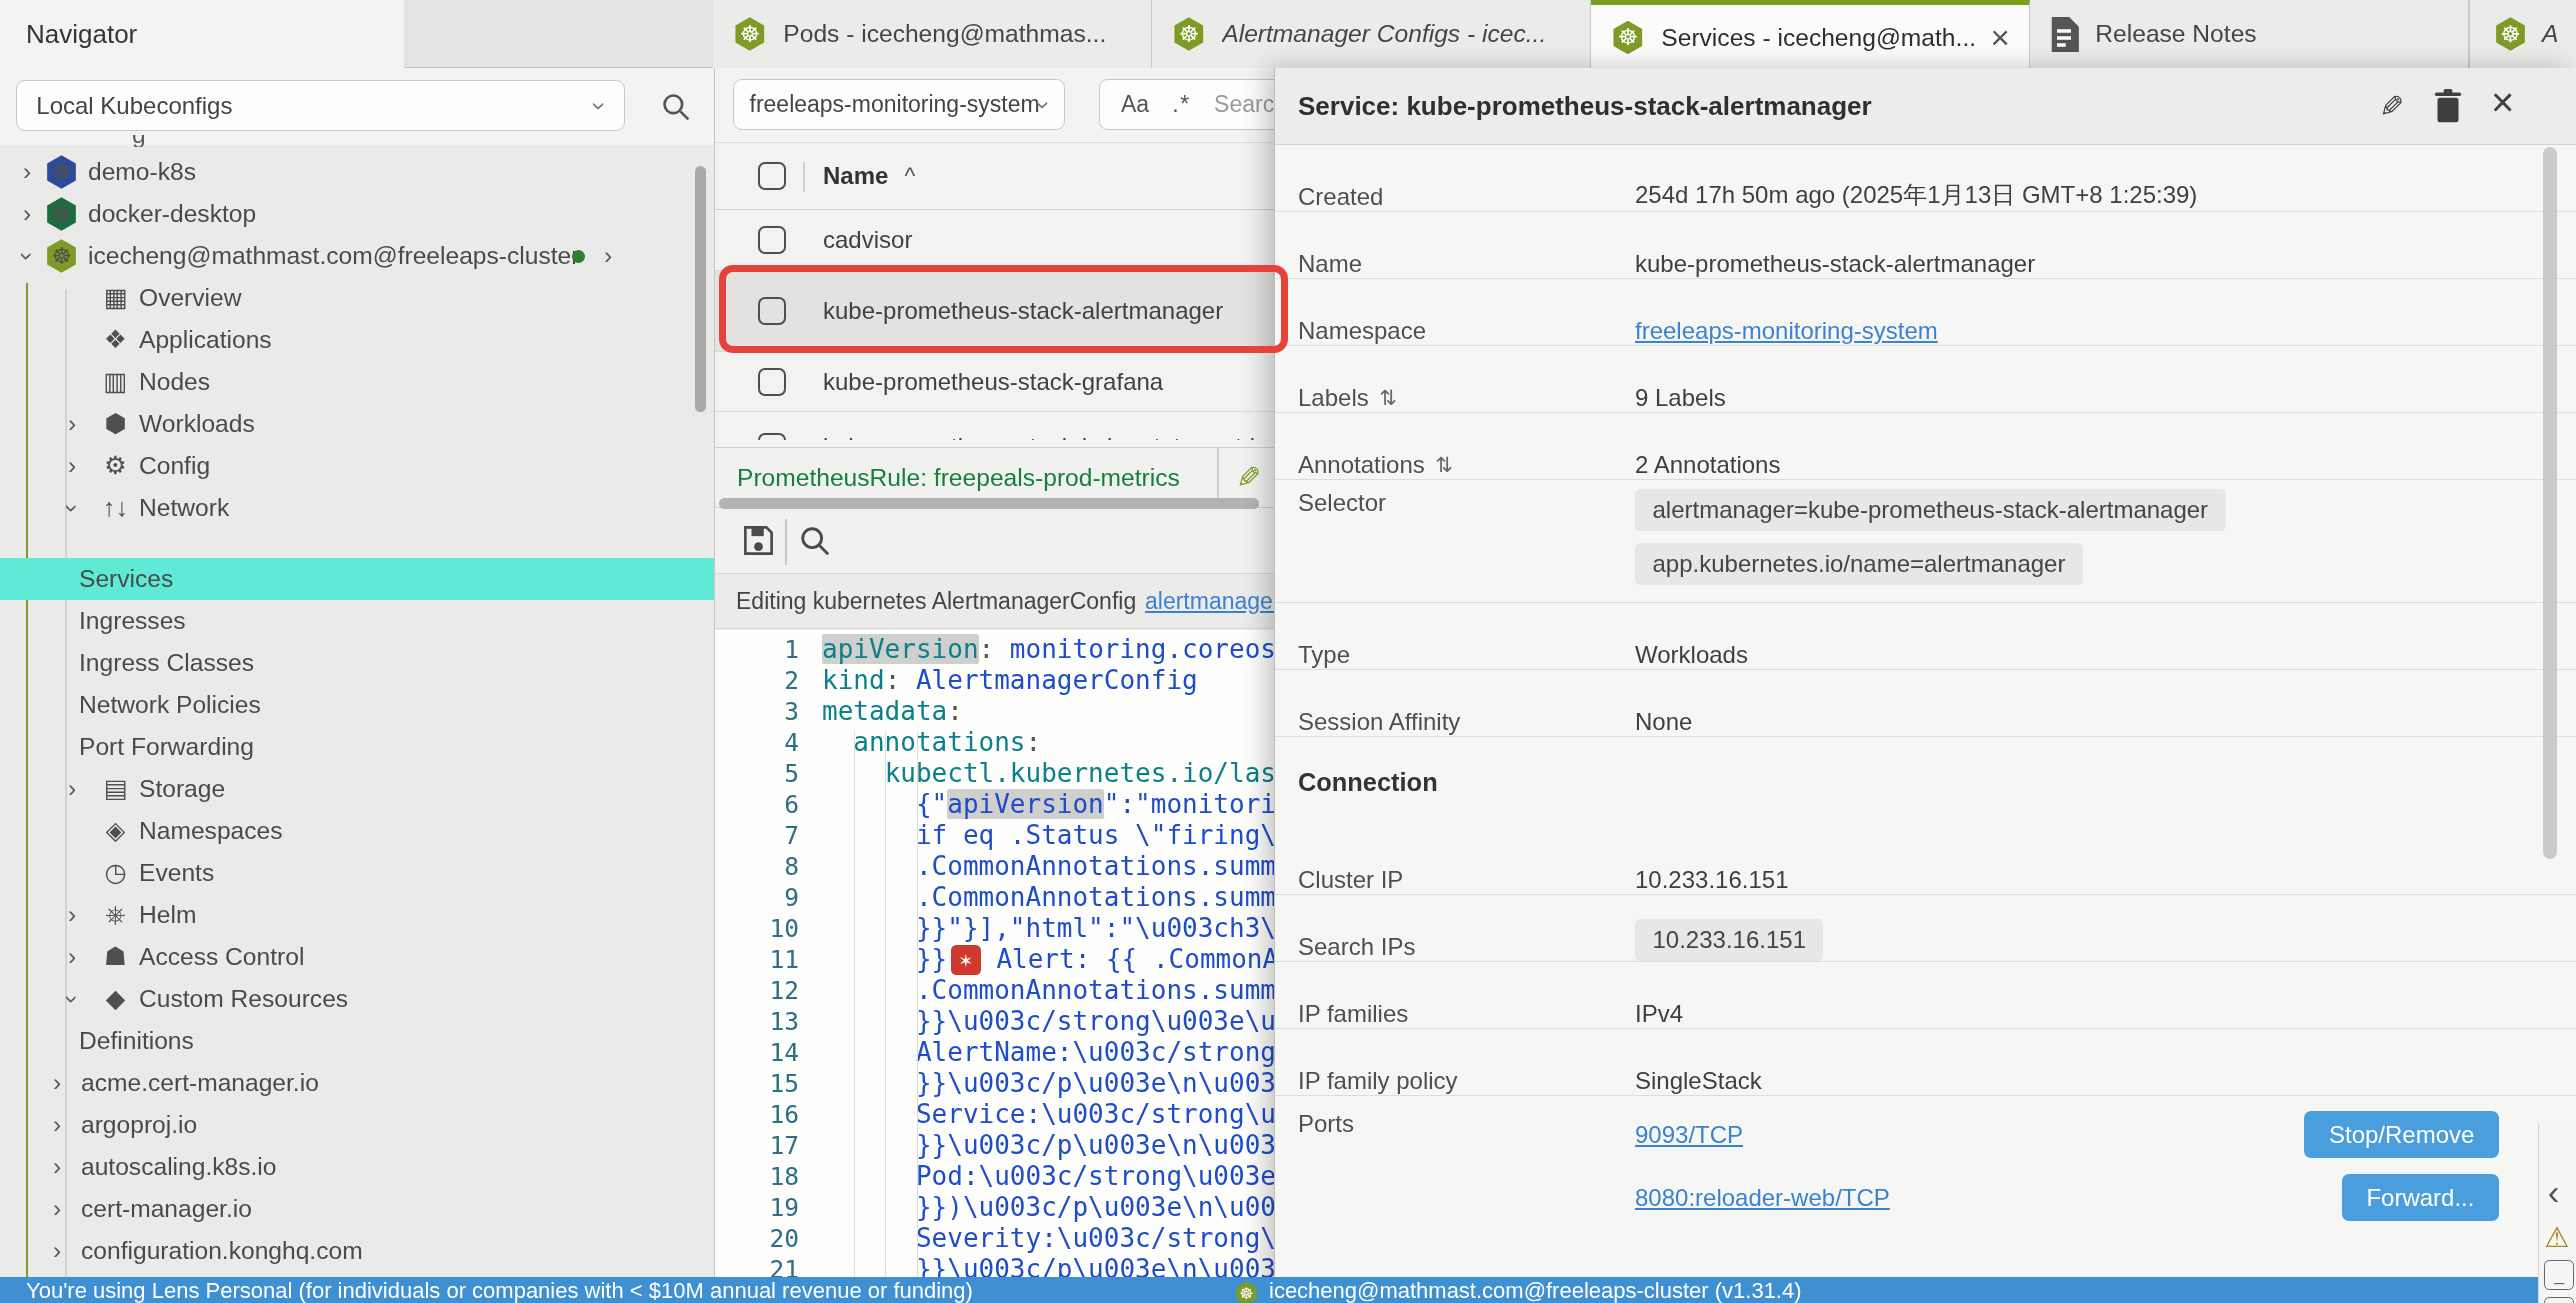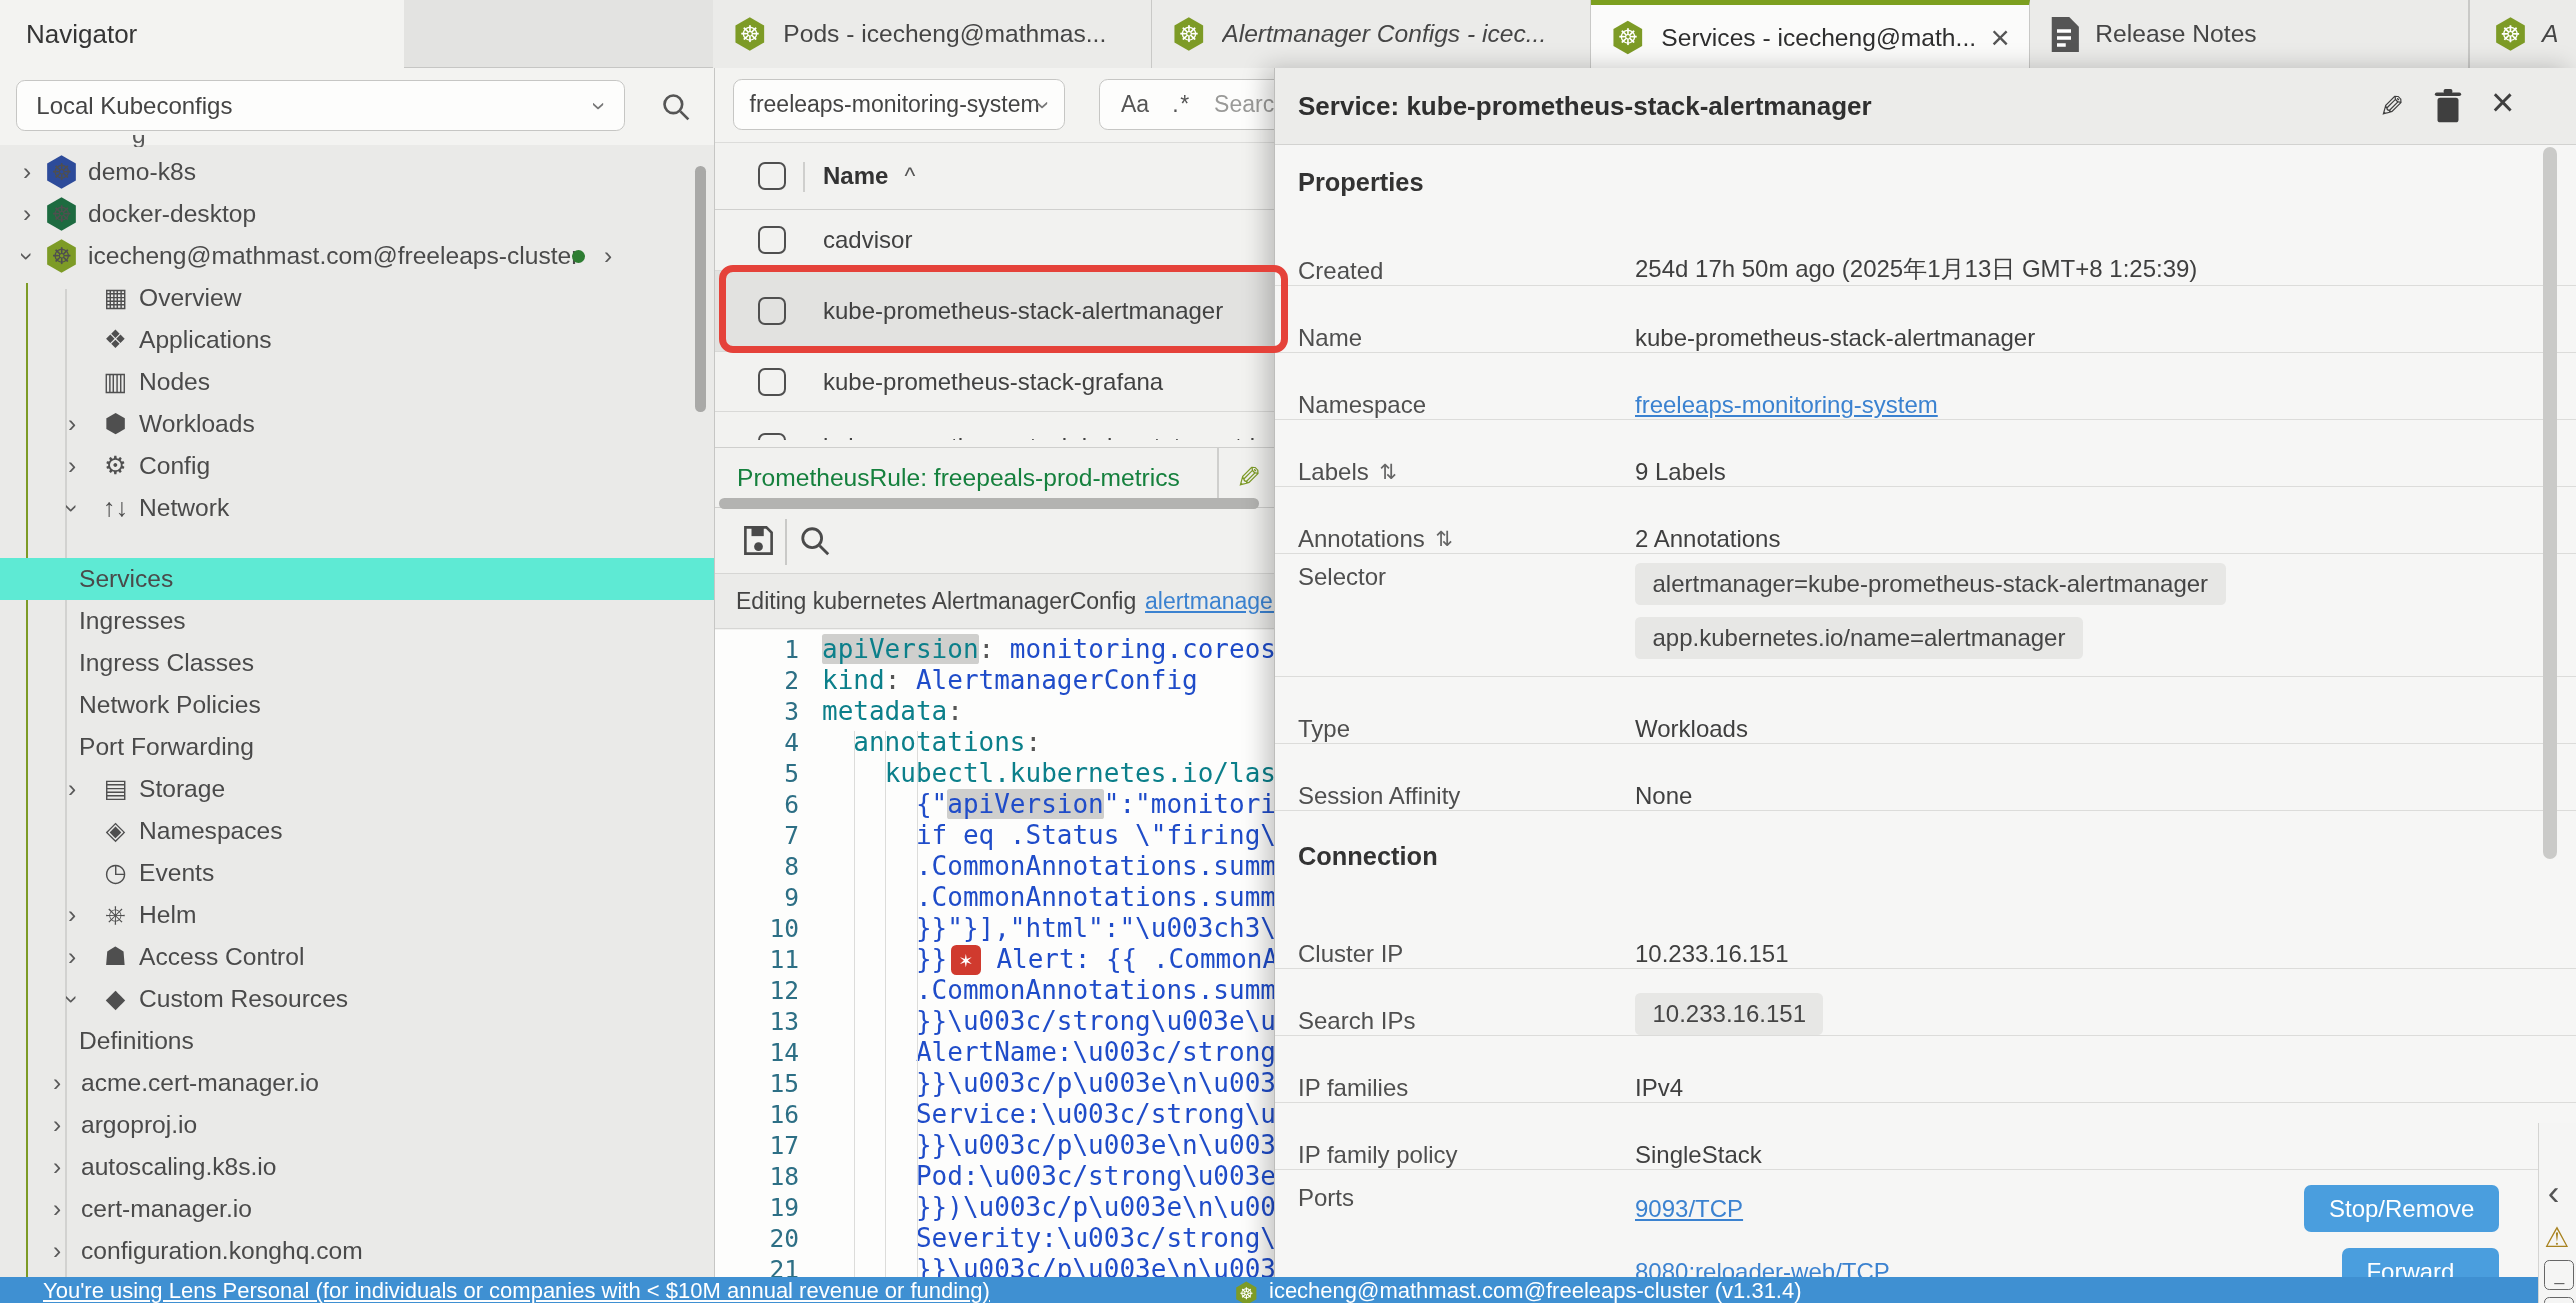--- a/index.html
+++ b/index.html
@@ -142,21 +142,21 @@
   .btn { background:var(--btn); color:#fff; border:none; border-radius:7px; height:47px;
          padding:0 24.6px; font-size:24px; font-family:inherit; }
   .p-scroll { position:absolute; right:19.3px; top:79px; width:14px; height:712px; background:#cacac8;
               border-radius:7px; }
 
   
   .red-box { position:absolute; left:719px; top:265px; width:569px; height:88px;
              border:7px solid var(--red); border-radius:14px; z-index:60; pointer-events:none; }
   .statusbar { position:absolute; left:0; top:1277px; width:2576px; height:27px; background:var(--status);
                display:flex; align-items:center; color:#fff; font-size:22px; z-index:40; white-space:nowrap; }
-  .st-left { margin-left:43px;text-decoration:underline; }
+  .st-left { margin-left:26px; }
   .st-ico { position:absolute; left:1234px; top:1.8px; }
   .st-ico .hex { width:24.6px; height:24.6px; font-size:16px; }
   .st-right { position:absolute; left:1269px; }
   .edge-strip { position:absolute; left:2538px; top:1123px; width:38px; height:181px; background:#f5f5f4;
                 border-left:1.8px solid #d4d4d2; z-index:50; }
   .es-chev { position:absolute; left:8.8px; top:49px; font-size:35px; color:#555; }
   .es-warn { position:absolute; left:5.3px; top:98px; font-size:28px; color:#a8821e; }
   .es-sq { position:absolute; left:5.3px; width:30px; height:30px; border:1.8px solid #666; border-radius:5.3px;
            color:#666; font-size:17.5px; text-align:center; line-height:26px; }
   .es-sq1 { top:137px; } .es-sq2 { top:174px; }
@@ -439,21 +439,20 @@
       <span class="ph-ic ph-trash">
         <svg width="30" height="35" viewBox="0 0 34 40">
           <rect x="5" y="10" width="24" height="28" rx="3" fill="#3f3f3f"></rect>
           <rect x="2" y="4" width="30" height="4" rx="2" fill="#3f3f3f"></rect>
           <rect x="12" y="0" width="10" height="5" rx="2" fill="#3f3f3f"></rect>
         </svg>
       </span>
       <span class="ph-ic ph-close">×</span>
     </div>
     <div id="p-body">
-        <div class="p-heading">Properties</div>
         <div class="prow">
           <div class="plabel">
             <span>Created</span>
           </div>
           <div class="pvalue">254d 17h 50m ago (2025年1月13日 GMT+8 1:25:39)</div>
         </div>
         <div class="prow">
           <div class="plabel">
             <span>Name</span>
           </div>

